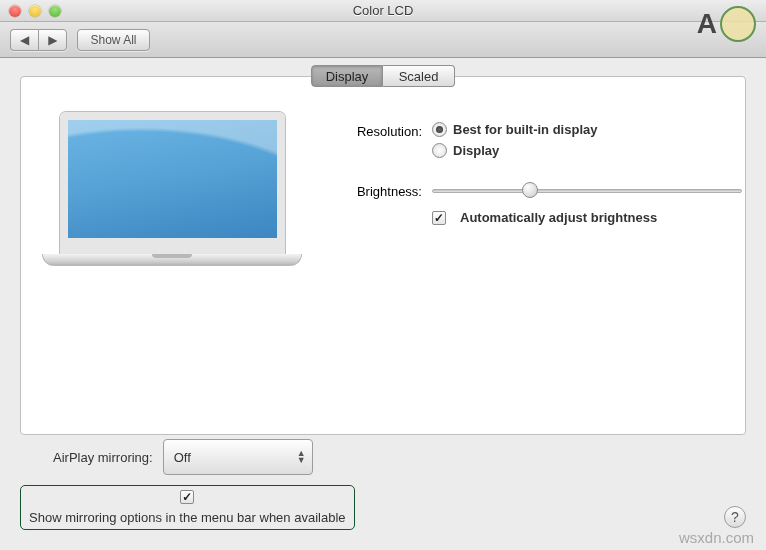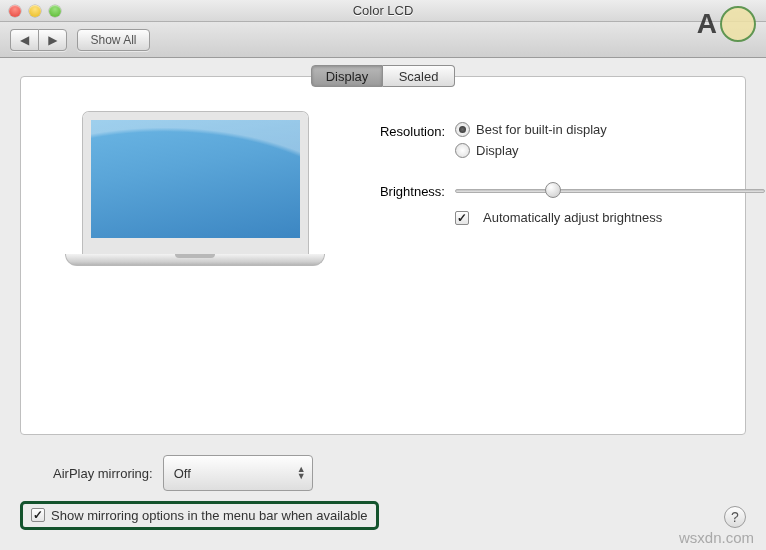--- a/index.html
+++ b/index.html
@@ -60,21 +60,21 @@
     font-size:13px; display:flex; align-items:center; justify-content:center;
     border:1px solid #8f8f8f; background:linear-gradient(#fcfcfc,#dcdcdc);
   }
   .tab.active {
     background:linear-gradient(#b8b8b8,#9a9a9a); color:#222;
     box-shadow: inset 0 1px 3px rgba(0,0,0,.25);
   }
   .tab:first-child { border-radius:4px 0 0 4px; }
   .tab:last-child  { border-radius:0 4px 4px 0; border-left:none; }
   
-  .inner { display:flex; padding:25px 28px 10px 44px; gap:30px; }
+  .inner { display:flex; padding:25px 28px 10px 21px; gap:30px; }
   .device {
     width:260px; height:170px; position:relative;
     display:flex; flex-direction:column; align-items:center;
   }
   .screen {
     width:225px; height:142px; border-radius:6px 6px 0 0;
     background:
       radial-gradient(ellipse 200% 180% at 35% 100%, rgba(255,255,255,0) 50%, rgba(255,255,255,.35) 52%),
       linear-gradient(170deg, #6bb6e4 0%, #5aa5d8 40%, #3c86c2 100%);
     border:8px solid #e6e6e6; border-bottom:16px solid #e6e6e6;
@@ -85,21 +85,21 @@
     background:linear-gradient(#f3f3f3,#cfcfcf 70%,#b6b6b6);
     border-radius:0 0 14px 14px; border:1px solid #b8b8b8; border-top:none;
     position:relative;
   }
   .notch { position:absolute; left:50%; transform:translateX(-50%); top:0;
     width:40px; height:4px; background:#b8b8b8; border-radius:0 0 6px 6px; }
 
   .settings { flex:1; padding-top:10px; }
   .row { display:flex; align-items:flex-start; margin-bottom:18px; }
   .row-label { width:100px; text-align:right; padding-right:10px; color:#000; padding-top:2px;}
-  .row-field { flex:1; }
+  .row-field { flex:1;font-weight:bold; }
   .radio-line { display:flex; align-items:center; gap:6px; margin-bottom:6px; }
   .radio {
     width:15px; height:15px; border-radius:50%; border:1px solid #888;
     background:radial-gradient(#fff,#ddd); display:flex; align-items:center; justify-content:center;
   }
   .radio.checked::after { content:""; width:7px; height:7px; border-radius:50%;
     background:radial-gradient(#6b6b6b,#2d2d2d); }
   .slider { position:relative; width:310px; height:18px; display:flex; align-items:center; }
   .slider-track {
     height:4px; width:100%; border-radius:3px;
@@ -125,22 +125,22 @@
   }
   .airplay-row { display:flex; align-items:center; gap:10px; margin-bottom:10px;margin-left:33px; }
   .popup {
     height:36px; min-width:150px; border:1px solid #9c9c9c; border-radius:4px;
     background:linear-gradient(#fefefe,#dedede);
     display:flex; align-items:center; justify-content:space-between;
     padding:0 6px 0 10px; font-size:13px;
   }
   .popup .arrows { font-size:9px; line-height:7px; color:#555; display:flex; flex-direction:column; }
   .highlight {
-    display:inline-flex; gap:6px;
-    border:3px solid #14532d; border-radius:5px; padding:4px 8px;
+    display:inline-flex; align-items:center; gap:6px;
+    border:1px solid #14532d; border-radius:5px; padding:4px 8px;flex-direction:column;
   }
   .help {
     position:absolute; right:0; bottom:2px;
     width:22px; height:22px; border-radius:50%;
     border:1px solid #9c9c9c; background:linear-gradient(#fdfdfd,#dcdcdc);
     display:flex; align-items:center; justify-content:center;
     font-size:14px; color:#555;
   }
   
   .watermark {

